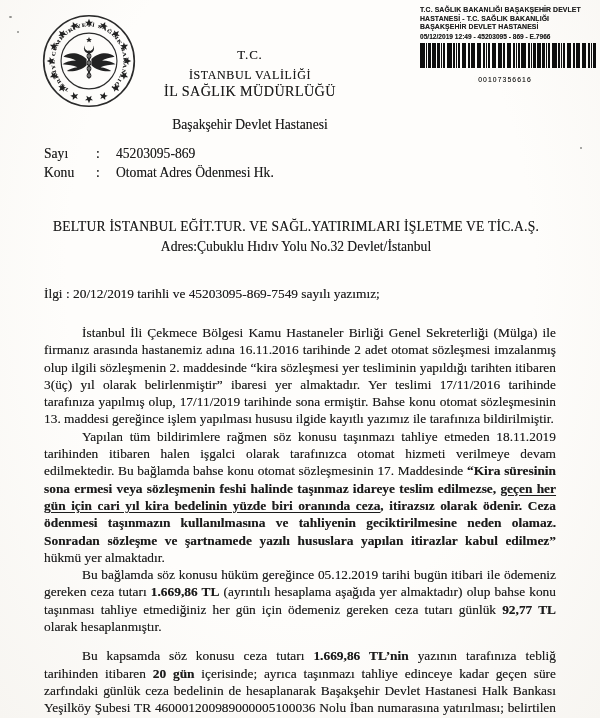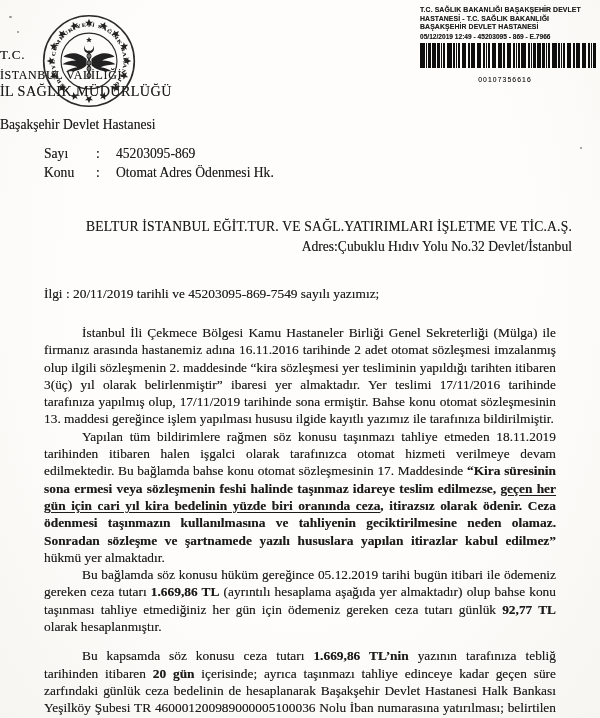--- a/index.html
+++ b/index.html
@@ -10,21 +10,21 @@
     color:#1c1c1c;
     text-shadow: 0 0 0.5px rgba(45,45,45,.55);
   }
   .speck { position:absolute; background:#8d8d8a; border-radius:50%; }
   .s1 { left:9px;  top:16px; width:3px; height:2px; }
   .s2 { left:17px; top:31px; width:2px; height:2px; }
   .s3 { left:580px; top:147px; width:2px; height:2px; }
 
   .emblem { position:absolute; left:36px; top:8px; }
 
-  .letterhead { position:absolute; left:0; top:48px; width:500px; line-height:1; }
+  .letterhead { position:absolute; left:0; top:48px; width:500px; text-align:center; line-height:1; }
   .lh1 { font-size:13px;   letter-spacing:.8px; }
   .lh2 { font-size:12px; letter-spacing:.6px; margin-top:8px; }
   .lh3 { font-size:14.2px; letter-spacing:.4px; margin-top:3px; }
   .lh4 { font-size:13.6px; margin-top:20px; }
 
   .stamp { position:absolute; left:420px; top:6px; width:176px; }
   .stamp-title { font:bold 6.9px/8.6px "Liberation Sans", sans-serif; color:#222; letter-spacing:.1px; }
   .stamp-date  { font:bold 6.6px/8.5px "Liberation Sans", sans-serif; color:#222; margin-top:1px; }
   .barcode-wrap { margin-top:2px; width:170px; text-align:center; }
   .barcode {
@@ -38,21 +38,21 @@
   .barcode-num {
     display:inline-block; position:relative; margin-top:-5px; padding:0 4px;
     background:#fdfcf9; font:6.8px "Liberation Sans", sans-serif; letter-spacing:1.1px;
   }
 
   .meta { position:absolute; left:44px; top:144px; font-size:13.6px; line-height:19px; }
   .meta-row { display:flex;align-items:center; }
   .meta-label { width:52px; }
   .meta-colon { width:20px; }
 
-  .recipient { position:absolute; left:20px; top:219px; width:552px; text-align:right; }
+  .recipient { position:absolute; left:20px; top:219px; width:552px; text-align:center; }
   .recipient-name { font-size:13.6px; letter-spacing:.2px; }
   .recipient-address { font-size:13.6px; margin-top:4px; }
 
   .body-text { position:absolute; left:44px; top:286px; width:512px; }
   .ilgi { font-size:13.4px; margin-bottom:22px; }
   .body-text p {
     margin:0; text-align:justify; text-indent:38px;
     font-size:13.4px; line-height:17.3px;
   }
   .body-text p.p-last { margin-top:12px; }
@@ -136,20 +136,20 @@
       <span>Otomat Adres Ödenmesi Hk.</span>
     </div>
   </div>
 
   <div class="recipient">
     <div class="recipient-name">BELTUR İSTANBUL EĞİT.TUR. VE SAĞL.YATIRIMLARI İŞLETME VE TİC.A.Ş.</div>
     <div class="recipient-address">Adres:Çubuklu Hıdıv Yolu No.32 Devlet/İstanbul</div>
   </div>
 
   <div class="body-text">
-    <div class="ilgi">İlgi : 20/11/2019 tarihli ve 45203095-869-7549 sayılı yazımız;</div>
+    <div class="ilgi">İlgi : 20/12/2019 tarihli ve 45203095-869-7549 sayılı yazımız;</div>
     <p><span>İstanbul İli Çekmece Bölgesi Kamu Hastaneler Birliği Genel Sekreterliği (Mülga) ile firmanız arasında hastanemiz adına 16.11.2016 tarihinde 2 adet otomat sözleşmesi imzalanmış olup ilgili sözleşmenin 2. maddesinde “kira sözleşmesi yer tesliminin yapıldığı tarihten itibaren 3(üç) yıl olarak belirlenmiştir” ibaresi yer almaktadır. Yer teslimi 17/11/2016 tarihinde tarafınıza yapılmış olup, 17/11/2019 tarihinde sona ermiştir. Bahse konu otomat sözleşmesinin 13. maddesi gereğince işlem yapılması hususu ilgide kayıtlı yazımız ile tarafınıza bildirilmiştir.</span></p>
     <p><span>Yapılan tüm bildirimlere rağmen söz konusu taşınmazı tahliye etmeden 18.11.2019 tarihinden itibaren halen işgalci olarak tarafınızca otomat hizmeti verilmeye devam edilmektedir. Bu bağlamda bahse konu otomat sözleşmesinin 17. Maddesinde </span><span class="b">“Kira süresinin sona ermesi veya sözleşmenin feshi halinde taşınmaz idareye teslim edilmezse, </span><span class="b u">geçen her gün için cari yıl kira bedelinin yüzde biri oranında ceza</span><span class="b">, itirazsız olarak ödenir. Ceza ödenmesi taşınmazın kullanılmasına ve tahliyenin geciktirilmesine neden olamaz. Sonradan sözleşme ve şartnamede yazılı hususlara yapılan itirazlar kabul edilmez”</span><span> hükmü yer almaktadır.</span></p>
     <p><span>Bu bağlamda söz konusu hüküm gereğince 05.12.2019 tarihi bugün itibari ile ödemeniz gereken ceza tutarı </span><span class="b">1.669,86 TL</span><span> (ayrıntılı hesaplama aşağıda yer almaktadır) olup bahse konu taşınması tahliye etmediğiniz her gün için ödemeniz gereken ceza tutarı günlük </span><span class="b">92,77 TL</span><span> olarak hesaplanmıştır.</span></p>
     <p class="p-last"><span>Bu kapsamda söz konusu ceza tutarı </span><span class="b">1.669,86 TL’nin</span><span> yazının tarafınıza tebliğ tarihinden itibaren </span><span class="b">20 gün</span><span> içerisinde; ayrıca taşınmazı tahliye edinceye kadar geçen süre zarfındaki günlük ceza bedelinin de hesaplanarak Başakşehir Devlet Hastanesi Halk Bankası Yeşilköy Şubesi TR 460001200989000005100036 Nolu İban numarasına yatırılması; belirtilen süre aralığında cezanın yatırılmaması halinde gerekli yasal sürecin başlatılacağı</span></p>
   </div>
 
 </div>
 
 </body></html>

